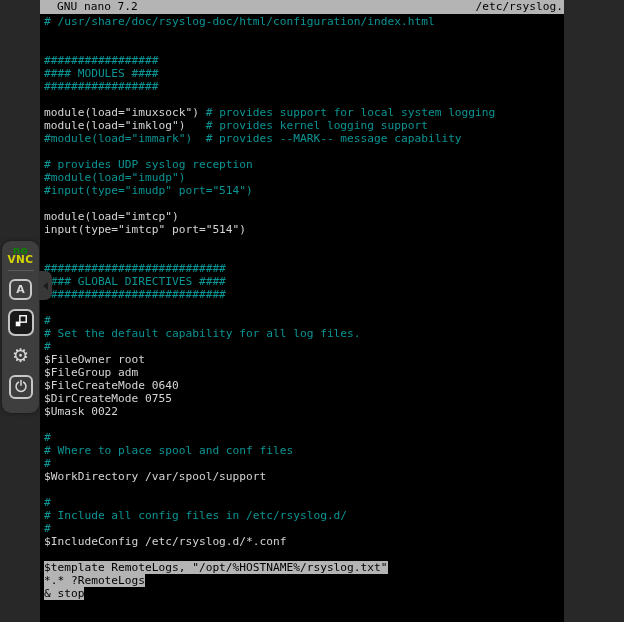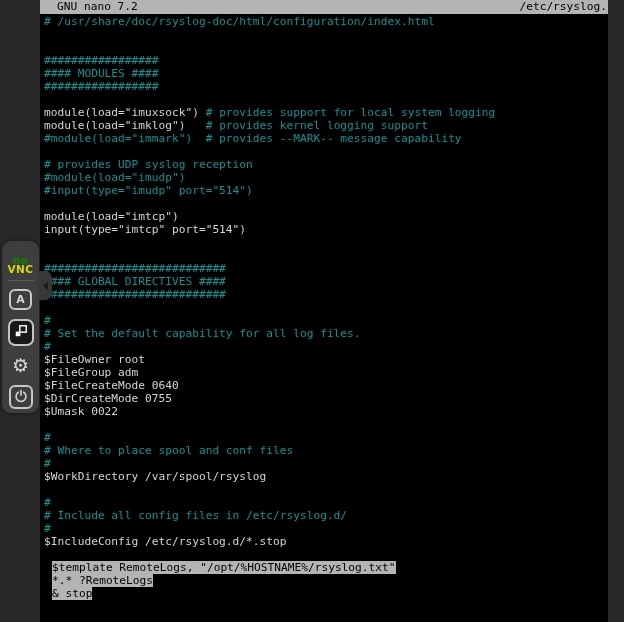--- a/index.html
+++ b/index.html
@@ -1,48 +1,48 @@
 <!DOCTYPE html>
 <html style="--t-bg: #000000; --t-fg: #d4d4d4; --t-comment: #0a9494; --t-selbg: #b4b4b4; --t-seltext: #000000; --bar-bg: #b4b4b4; --logo-top: #0c8500; --logo-bottom: #d6d600;"><head>
 <meta charset="utf-8">
 <style>
   * { margin:0; padding:0; box-sizing:border-box; }
   html,body { width:624px; height:622px; }
   body { background:#282828; font-family:"DejaVu Sans Mono", monospace; overflow:hidden; position:relative; }
 
   
   .terminal {
-    position:absolute; left:40px; top:0; width:568px; height:622px;
+    position:absolute; left:40px; top:0; width:524px; height:622px;
     background:var(--t-bg,#000);
   }
   .titlebar {
     position:relative; height:14px; background:var(--bar-bg,#b4b4b4);
     color:#000; font-size:11.2px; line-height:14px; overflow:hidden;
   }
   .titlebar .app   { position:absolute; left:17px; top:0; white-space:pre; }
   .titlebar .file  { position:absolute; right:1px; top:0; white-space:pre; }
   .content {
     padding:1px 0 0 4px;
     font-size:11.2px; line-height:13px;
   }
   .content .line { white-space:pre; height:13px; color:var(--t-fg,#d4d4d4); }
   .content .line span.p { color:var(--t-fg,#d4d4d4); }
   .content .line span.c { color:var(--t-comment,#0a9494); }
-  .content .line span.s { background:var(--t-selbg,#b4b4b4); color:var(--t-seltext,#000);margin-left:8px; }
+  .content .line span.s { background:var(--t-selbg,#b4b4b4); color:var(--t-seltext,#000); }
 
   
   .novnc-panel {
     position:absolute; left:2px; top:241px; width:37px; height:172px;
     background:#3e3e3e; border-radius:9px;
     display:flex; flex-direction:column; align-items:center;
     box-shadow:0 0 4px rgba(0,0,0,.5);
     z-index:2;
   }
   .novnc-logo {
-    margin-top:15px; text-align:center;
+    margin-top:5px; text-align:center;
     font-family:"DejaVu Sans", sans-serif; font-weight:bold;
     font-size:10.5px; line-height:9px; letter-spacing:.5px;
   }
   .novnc-logo .l1 { color:var(--logo-top,#0c8500); display:block; }
   .novnc-logo .l2 { color:var(--logo-bottom,#d6d600); display:block; }
   .panel-divider { width:26px; height:1px; background:#5c5c5c; margin-top:6px; }
 
   .panel-btn {
     display:flex; align-items:center; justify-content:center;
     cursor:pointer; background:transparent; border:none;
@@ -152,24 +152,24 @@
       <div class="line"><span class="c">#</span></div>
       <div class="line"><span class="p">$FileOwner root</span></div>
       <div class="line"><span class="p">$FileGroup adm</span></div>
       <div class="line"><span class="p">$FileCreateMode 0640</span></div>
       <div class="line"><span class="p">$DirCreateMode 0755</span></div>
       <div class="line"><span class="p">$Umask 0022</span></div>
       <div class="line"> </div>
       <div class="line"><span class="c">#</span></div>
       <div class="line"><span class="c"># Where to place spool and conf files</span></div>
       <div class="line"><span class="c">#</span></div>
-      <div class="line"><span class="p">$WorkDirectory /var/spool/rsyslog</span></div>
+      <div class="line"><span class="p">$WorkDirectory /var/spool/support</span></div>
       <div class="line"> </div>
       <div class="line"><span class="c">#</span></div>
       <div class="line"><span class="c"># Include all config files in /etc/rsyslog.d/</span></div>
       <div class="line"><span class="c">#</span></div>
-      <div class="line"><span class="p">$IncludeConfig /etc/rsyslog.d/*.stop</span></div>
+      <div class="line"><span class="p">$IncludeConfig /etc/rsyslog.d/*.conf</span></div>
       <div class="line"> </div>
       <div class="line"><span class="s">$template RemoteLogs, "/opt/%HOSTNAME%/rsyslog.txt"</span></div>
       <div class="line"><span class="s">*.* ?RemoteLogs</span></div>
       <div class="line"><span class="s">&amp; stop</span></div>
     </div>
 </div>
 
 </body></html>

